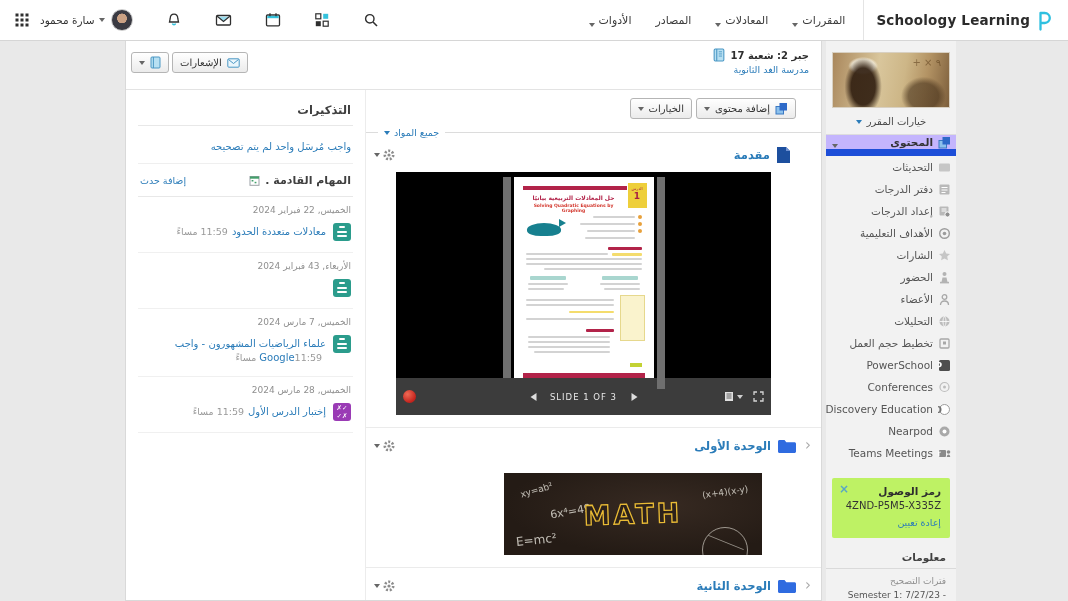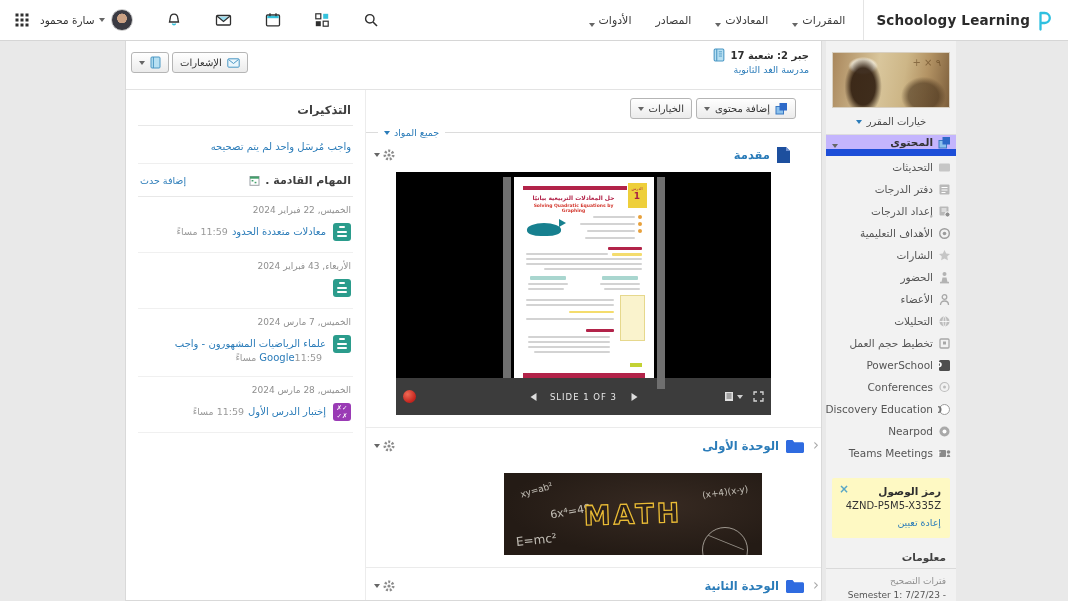--- a/index.html
+++ b/index.html
@@ -30,21 +30,21 @@
   .course-img::before{content:"";position:absolute;inset:0;background:
     radial-gradient(ellipse 26px 40px at 26% 62%,rgba(46,28,14,.9) 0 46%,rgba(46,28,14,0) 72%),
     radial-gradient(ellipse 20px 12px at 26% 24%,rgba(245,240,225,.85) 0 55%,rgba(245,240,225,0) 75%),
     radial-gradient(ellipse 30px 26px at 78% 80%,rgba(60,40,20,.55) 0 50%,rgba(60,40,20,0) 75%)}
   .course-img::after{content:"٩  ×  +";position:absolute;right:8px;top:4px;font-size:10px;color:rgba(90,60,25,.55);letter-spacing:6px}
   .course-opts{display:flex;align-items:center;justify-content:center;gap:5px;font-size:10px;color:#4a4a4a;padding:3px 0 7px;cursor:pointer}
   .srow{height:22px;display:flex;align-items:center;gap:5px;padding:0 5px;font-size:10.5px;color:#555;cursor:pointer;position:relative;white-space:nowrap}
   .srow.sel{background:#c4b5fd;border-top:1px solid #ddd;border-bottom:7px solid #1d4ed8;color:#333;font-weight:bold}
   .srow.sel .selcaret{position:absolute;left:6px;top:9px}
   .sicon{width:13px;height:13px;flex:none}
-  .access{margin:14px 6px 8px;background:#fef9c3;padding:7px 9px 8px;position:relative;text-align:right;border-radius:2px}
+  .access{margin:14px 6px 8px;background:#bef264;padding:7px 9px 8px;position:relative;text-align:right;border-radius:2px}
   .access .t{font-weight:bold;font-size:10.5px;color:#2e2e2e}
   .access .code{margin-top:3px;font-size:10px;color:#333;direction:ltr;text-align:right}
   .access .reset{color:#2b7cb9;font-size:9.5px;margin-top:2px;display:inline-block;cursor:pointer}
   .access .x{position:absolute;left:7px;top:5px;color:#58a6c6;font-size:12px;font-weight:bold;line-height:1;cursor:pointer}
   .access .x::before{content:"×"}
   .info-h{font-size:10.5px;font-weight:bold;color:#3f3f3f;padding:5px 10px 5px;border-bottom:1px solid #dadada;text-align:right}
   .grading{padding:6px 10px;font-size:9px;text-align:right;line-height:1.55}
   .grading .gl{color:#8f8f8f}
   .grading .gv{color:#555}
 
@@ -61,21 +61,21 @@
   .main-col{width:456px;border-left:1px solid #ececec;position:relative}
   .left-col{flex:1;padding:0 12px}
 
   .toolbar{display:flex;gap:4px;padding:8px 25px 0 0}
   .allmat{display:flex;align-items:center;margin-top:8px}
   .allmat .ln{height:1px;background:#dcdcdc}
   .allmat .l1{flex:1}
   .allmat .l2{width:12px}
   .allmat-lbl{font-size:9.5px;color:#2b7cb9;display:flex;align-items:center;gap:4px;padding:0 6px;cursor:pointer}
   .mat-row{display:flex;align-items:center;gap:6px;padding:8px 30px 6px 8px}
-  .mat-row.unit{padding:10px 2px 8px 8px}
+  .mat-row.unit{padding:10px 10px 8px 8px}
   .mat-link{font-size:11.5px;font-weight:bold;color:#2b7cb9;cursor:pointer}
   .chev{color:#a9a9a9;font-size:15px;line-height:1;cursor:pointer;margin-left:2px}
   .chev::before{content:"‹"}
   .gearw{margin-right:auto;display:flex;align-items:center;gap:2px;cursor:pointer}
   .sep{height:1px;background:#ebebeb;margin:12px 0 0}
 
   
   .viewer{width:375px;height:243px;background:#000;position:relative;margin:2px 50px 0 auto}
   .viewer::before,.viewer::after{content:"";position:absolute;top:5px;height:212px;width:8px;background:#6f6f6f}
   .viewer::before{left:calc(50% - 81px)}

